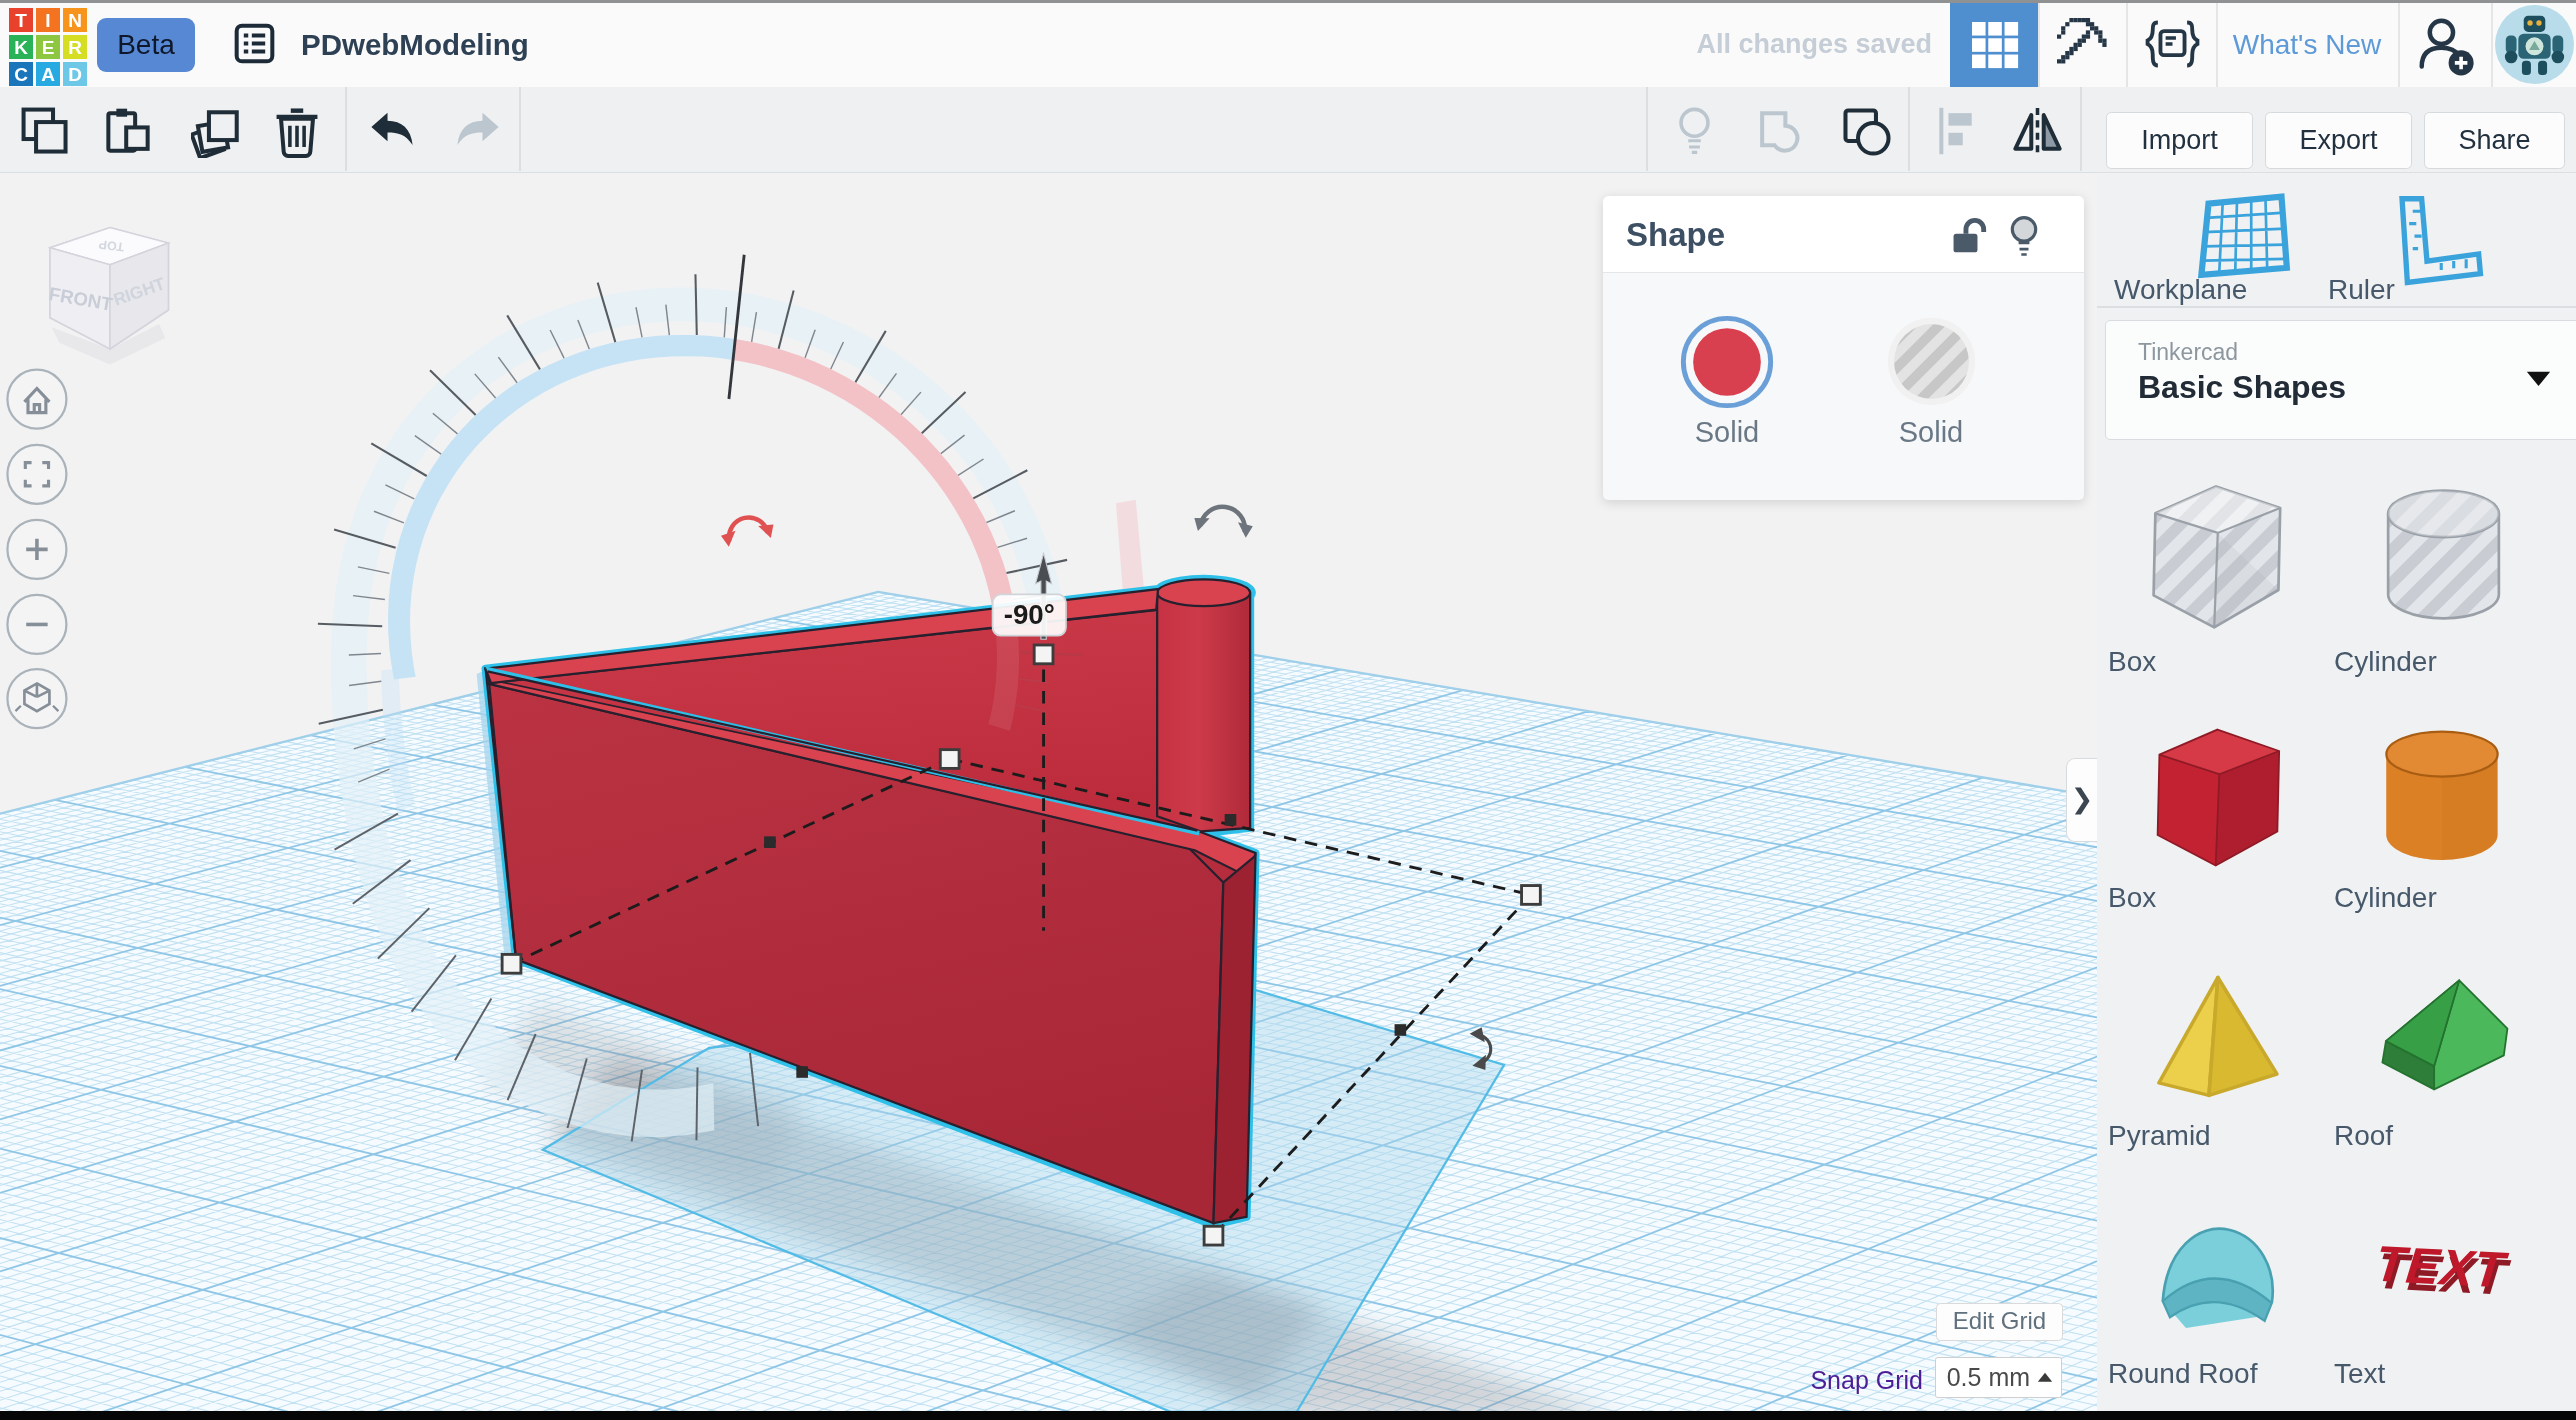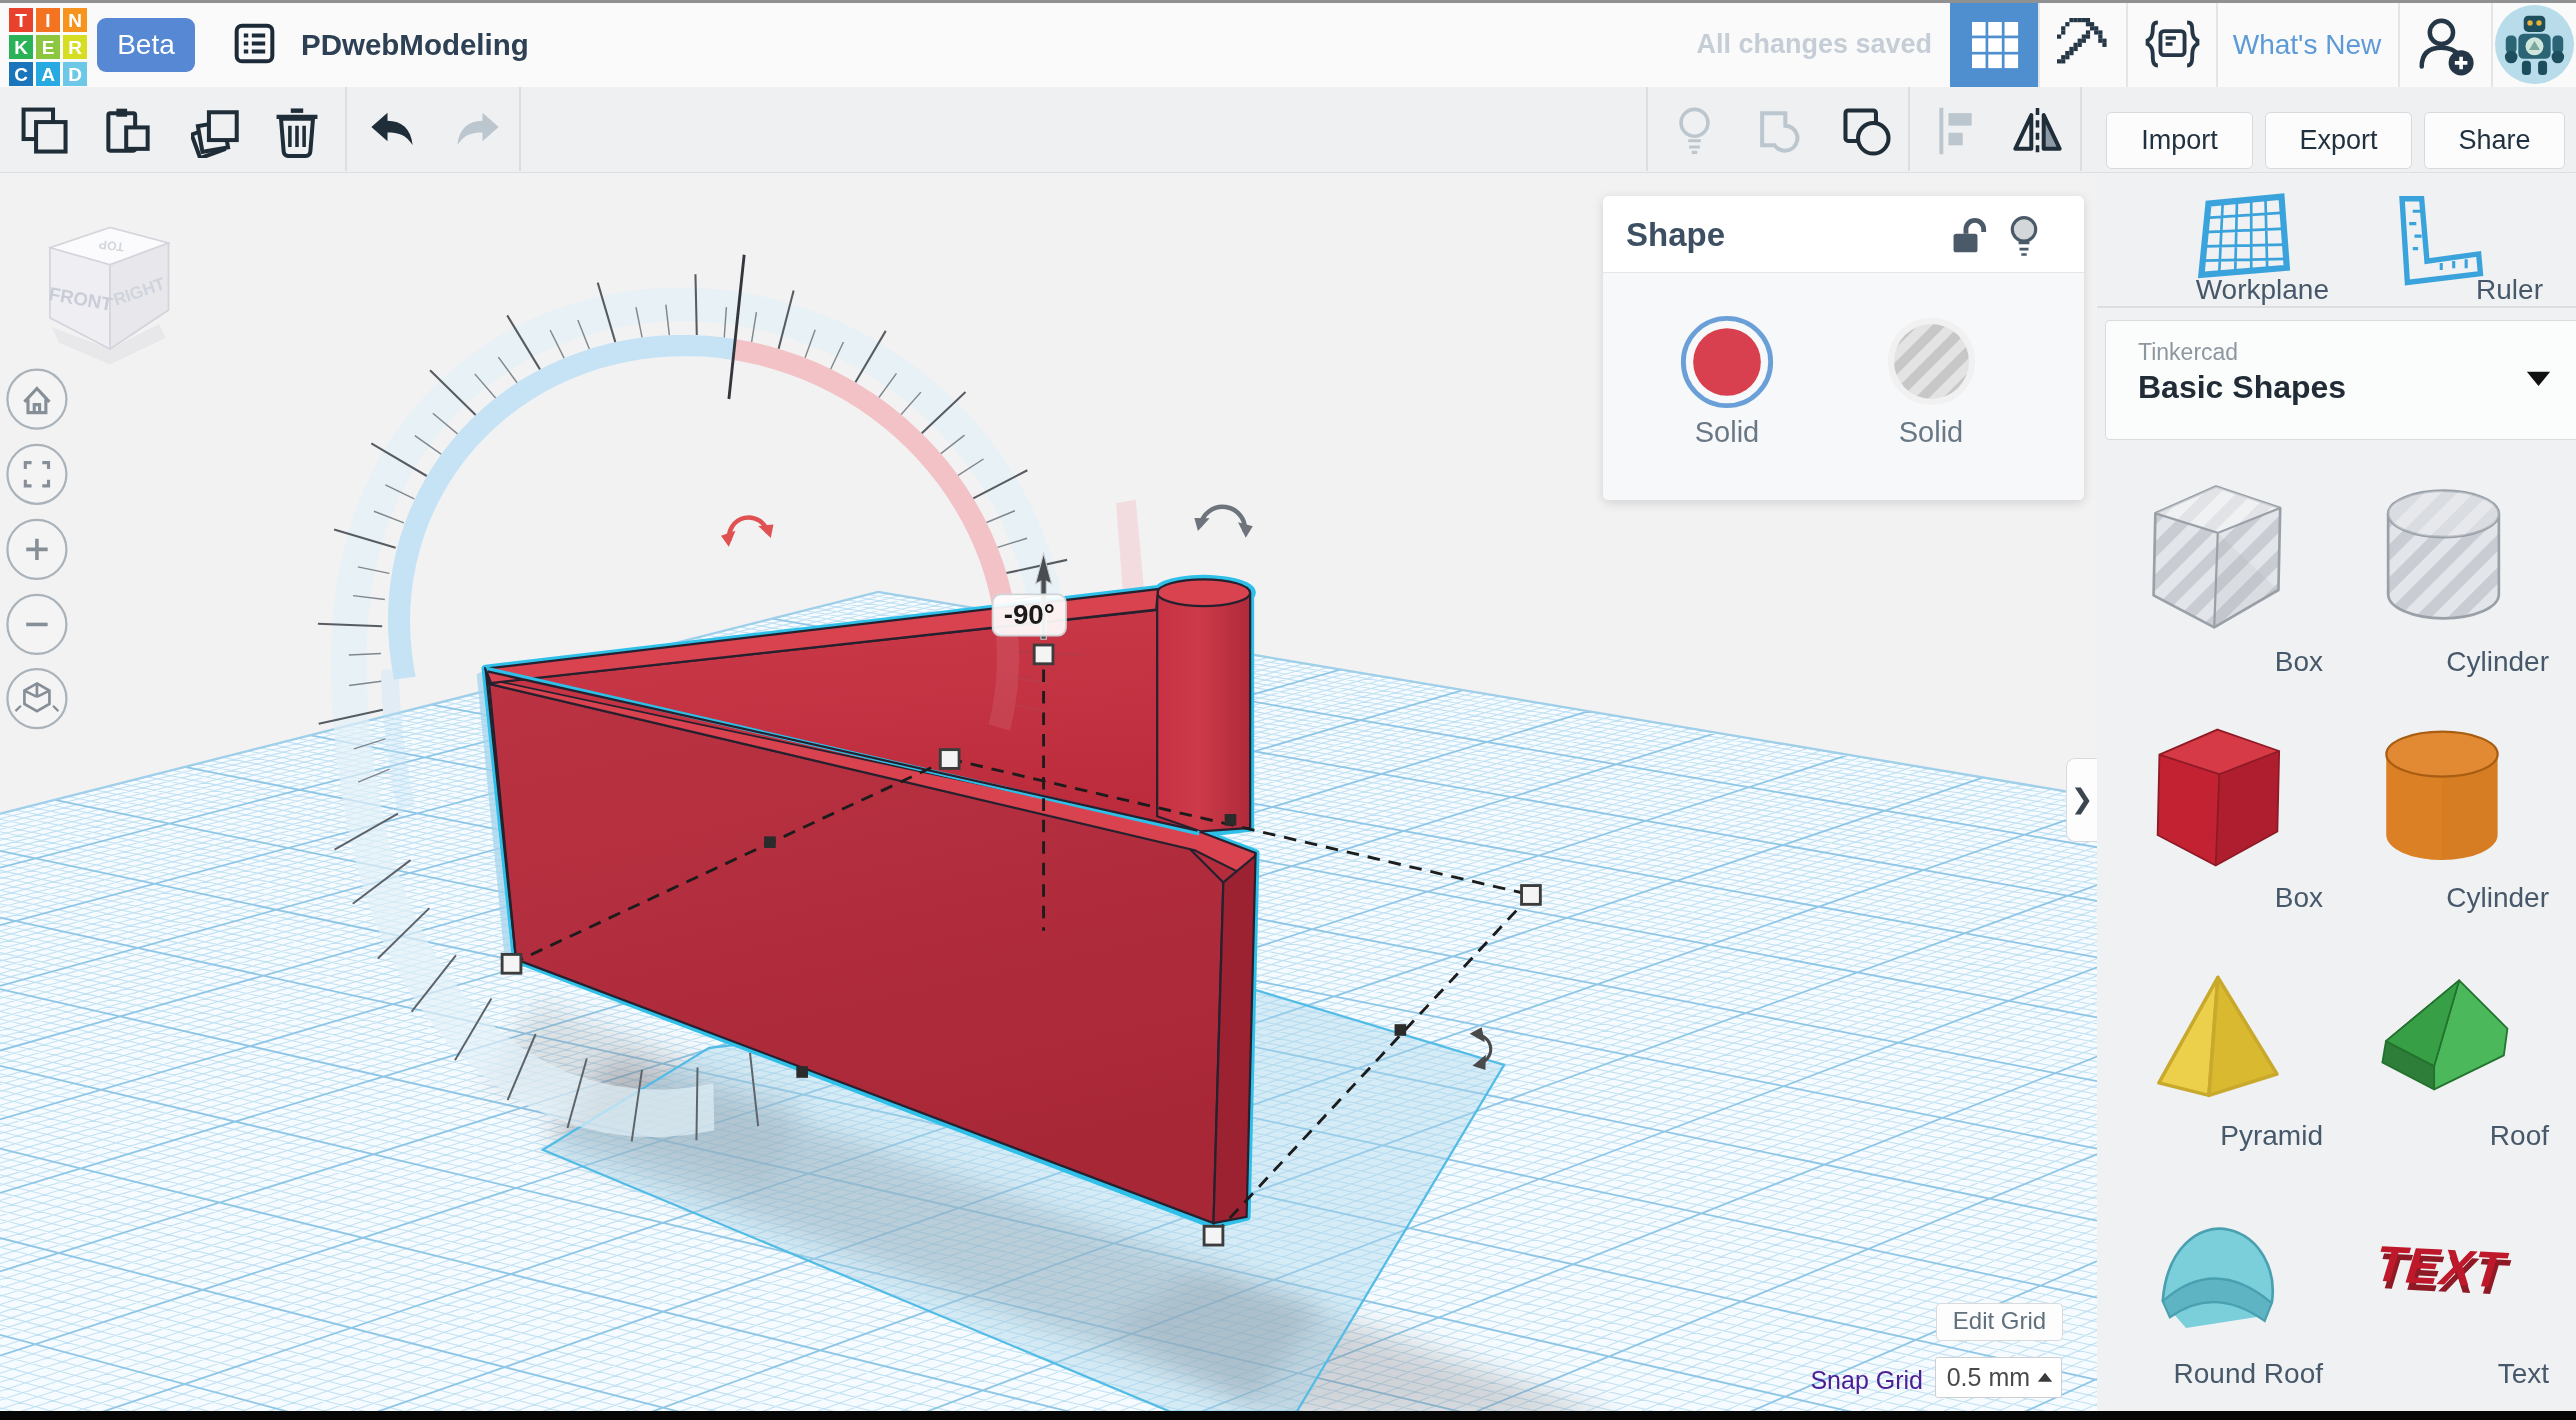--- a/index.html
+++ b/index.html
@@ -1,20 +1,20 @@
 <!DOCTYPE html>
 <html style="font-size:14.3px"><head><meta charset="utf-8"><style>
 *{margin:0;padding:0;box-sizing:border-box}
 html,body{width:2576px;height:1420px;overflow:hidden;font-family:"Liberation Sans",sans-serif;background:#fff}
 .abs{position:absolute}
 #page{position:relative;width:2576px;height:1420px;background:#f2f2f3}
 .tbtn{position:absolute;top:112px;height:57px;background:#fcfcfd;border:1.8px solid #d6dadd;border-radius:5.4px;color:#22313f;font-size:27px;text-align:center;line-height:54px}
 .vsep{position:absolute;top:87px;width:1.8px;height:84px;background:#dcdfe1}
 .hsep{position:absolute;top:2.7px;width:1.8px;height:84px;background:#e3e5e7}
-.slabel{position:absolute;width:215px;text-align:right;font-size:28px;color:#46586a}
+.slabel{position:absolute;width:215px;text-align:left;font-size:28px;color:#46586a}
 </style></head>
 <body>
 <div id="page">
 <div class="abs" style="left:0;top:174px;width:2097px;height:1238px;overflow:hidden">
       <svg width="2097" height="1238" viewBox="0 194 2345 1384" style="position:absolute;left:0;top:0">
 <defs>
 <filter id="blur" x="-30%" y="-30%" width="160%" height="160%">
             <feGaussianBlur stdDeviation="15"></feGaussianBlur>
           </filter>
 <linearGradient id="gInner" x1="0" y1="0" x2="0.25" y2="1">
@@ -309,21 +309,21 @@
 <div class="abs" style="left:0;top:2.7px;width:2576px;height:84px;background:#fafafa"></div>
 <div class="abs" style="left:9px;top:8px;width:24px;height:24px;background:#e8422c;color:#fff;font-weight:bold;font-size:19px;text-align:center;line-height:25px">T</div>
     <div class="abs" style="left:36px;top:8px;width:24px;height:24px;background:#f37321;color:#fff;font-weight:bold;font-size:19px;text-align:center;line-height:25px">I</div>
     <div class="abs" style="left:63px;top:8px;width:24px;height:24px;background:#f7941e;color:#fff;font-weight:bold;font-size:19px;text-align:center;line-height:25px">N</div>
     <div class="abs" style="left:9px;top:35px;width:24px;height:24px;background:#29b256;color:#fff;font-weight:bold;font-size:19px;text-align:center;line-height:25px">K</div>
     <div class="abs" style="left:36px;top:35px;width:24px;height:24px;background:#8dc63f;color:#fff;font-weight:bold;font-size:19px;text-align:center;line-height:25px">E</div>
     <div class="abs" style="left:63px;top:35px;width:24px;height:24px;background:#d6de23;color:#fff;font-weight:bold;font-size:19px;text-align:center;line-height:25px">R</div>
     <div class="abs" style="left:9px;top:62px;width:24px;height:24px;background:#1b75bb;color:#fff;font-weight:bold;font-size:19px;text-align:center;line-height:25px">C</div>
     <div class="abs" style="left:36px;top:62px;width:24px;height:24px;background:#27a9e1;color:#fff;font-weight:bold;font-size:19px;text-align:center;line-height:25px">A</div>
     <div class="abs" style="left:63px;top:62px;width:24px;height:24px;background:#6dc8e8;color:#fff;font-weight:bold;font-size:19px;text-align:center;line-height:25px">D</div>
-<div class="abs" style="left:97px;top:18px;width:98px;height:54px;background:#5688d3;border-radius:9px;color:#ffffff;font-size:28px;text-align:center;line-height:54px">Beta</div>
+<div class="abs" style="left:97px;top:18px;width:98px;height:54px;background:#5688d3;border-radius:9px;color:#0f172a;font-size:28px;text-align:center;line-height:54px">Beta</div>
 <svg class="abs" style="left:234px;top:23px" width="41" height="41" viewBox="0 0 46 46">
       <rect x="3" y="3" width="40" height="40" rx="6" fill="none" stroke="#1d2b38" stroke-width="4.5"></rect>
       <path d="M11 14h5 M11 23h5 M11 32h5 M20 14h15 M20 23h15 M20 32h15" stroke="#1d2b38" stroke-width="4.5"></path>
     </svg>
 <div class="abs" style="left:301px;top:28px;font-size:29.5px;font-weight:bold;color:#2e4154">PDwebModeling</div>
 <div class="abs" style="left:1664px;top:29px;width:268px;font-size:27px;font-weight:bold;color:#c5cdd6;text-align:right">All changes saved</div>
 <div class="abs" style="left:1950px;top:2.7px;width:89px;height:84px;background:#4f8fd0">
       <div class="abs" style="left:21.5px;top:19px"><svg width="47" height="47" viewBox="0 0 52 52">
           <rect x="0" y="0" width="15" height="15" fill="#fff"></rect>
           <rect x="18" y="0" width="15" height="15" fill="#fff"></rect>

